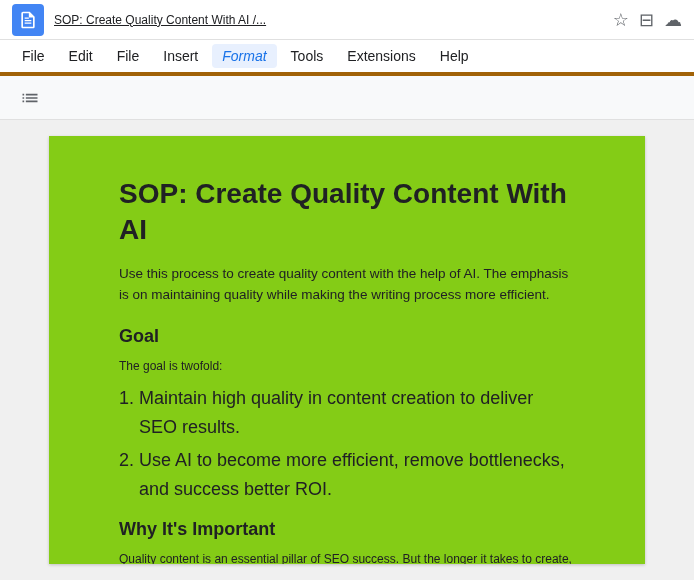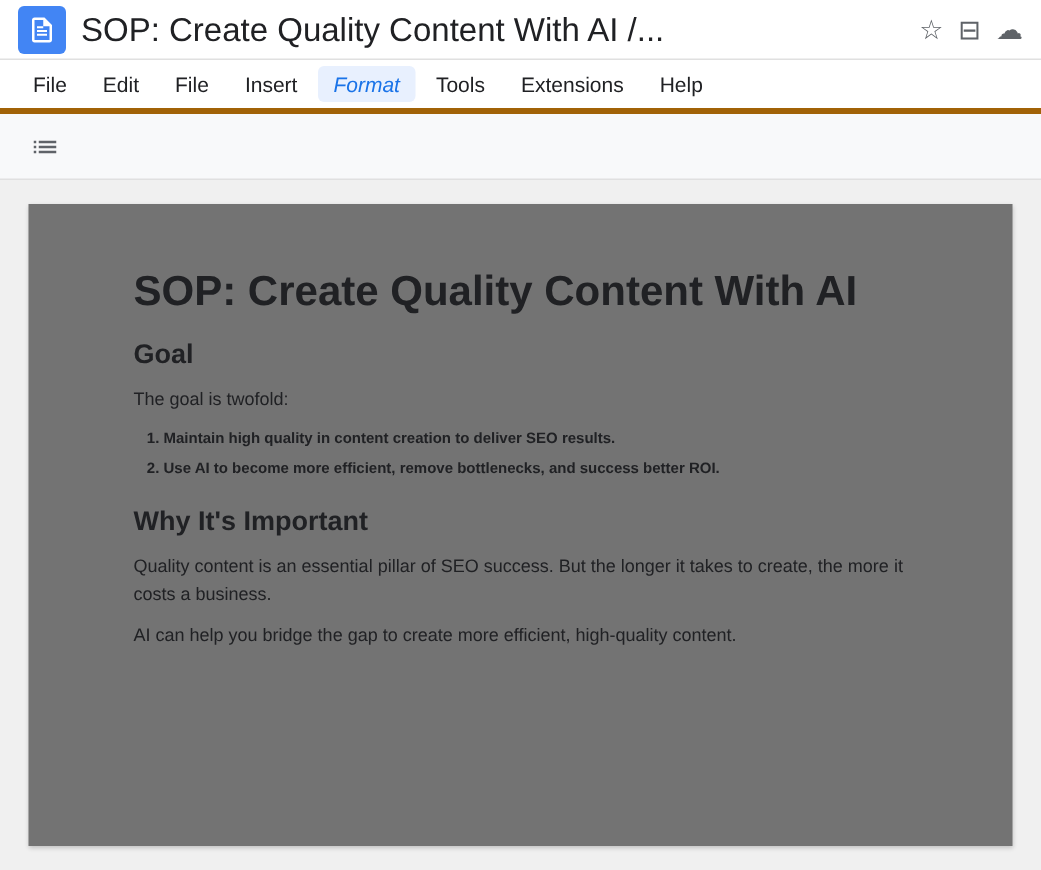--- a/index.html
+++ b/index.html
@@ -30,27 +30,28 @@
       align-items: center;
       justify-content: center;
       flex-shrink: 0;
     }
     .app-icon svg {
       width: 20px;
       height: 20px;
       fill: white;
     }
     .doc-title {
-      font-size: 22px;
+      font-size: 12px;
       color: #202124;
       font-weight: 500;
       flex: 1;
       white-space: nowrap;
       overflow: hidden;
       text-overflow: ellipsis;
+      text-decoration: underline;
     }
     .title-actions {
       display: flex;
       align-items: center;
       gap: 10px;
     }
     .title-action-icon {
       color: #5f6368;
       font-size: 18px;
       cursor: pointer;
@@ -102,22 +103,22 @@
     
     .doc-area {
       background: #f0f0f0;
       height: calc(580px - 40px - 36px - 44px);
       overflow: hidden;
       display: flex;
       justify-content: center;
       padding: 16px 0;
     }
     .doc-page {
-      background: #737373;
-      width: 656px;
+      background: #84cc16;
+      width: 596px;
       padding: 40px 70px 40px 70px;
       box-shadow: 0 1px 3px rgba(0,0,0,0.2);
       height: 100%;
       overflow: hidden;
     }
 
     .doc-title-text {
       font-size: 28px;
       font-weight: 700;
       color: #202124;
@@ -140,25 +141,24 @@
       font-size: 12px;
       color: #202124;
       line-height: 1.6;
       margin-bottom: 8px;
     }
     .doc-list {
       margin-left: 20px;
       margin-bottom: 16px;
     }
     .doc-list li {
-      font-size: 10px;
+      font-size: 18px;
       color: #202124;
       line-height: 1.6;
       margin-bottom: 4px;
-      font-weight: bold;
     }
   </style>
 </head>
 <body>
 
 <div class="title-bar">
   <div class="app-icon">
     <svg viewBox="0 0 24 24" xmlns="http://www.w3.org/2000/svg">
       <path d="M14 2H6c-1.1 0-2 .9-2 2v16c0 1.1.9 2 2 2h12c1.1 0 2-.9 2-2V8l-6-6zM6 20V4h7v5h5v11H6z"></path>
       <path d="M8 12h8v1.5H8zm0 3h8v1.5H8zm0-6h5v1.5H8z"></path>
@@ -187,20 +187,21 @@
   <div class="outline-icon">
     <svg width="20" height="20" viewBox="0 0 24 24" fill="#5f6368">
       <path d="M3 13h2v-2H3v2zm0 4h2v-2H3v2zm0-8h2V7H3v2zm4 4h14v-2H7v2zm0 4h14v-2H7v2zM7 7v2h14V7H7z"></path>
     </svg>
   </div>
 </div>
 
 <div class="doc-area">
   <div class="doc-page">
     <h1 class="doc-title-text">SOP: Create Quality Content With AI</h1>
+    <p class="doc-intro">Use this process to create quality content with the help of AI. The emphasis is on maintaining quality while making the writing process more efficient.</p>
 
     <h2 class="doc-section-title">Goal</h2>
     <p class="doc-paragraph">The goal is twofold:</p>
     <ol class="doc-list">
       <li>Maintain high quality in content creation to deliver SEO results.</li>
       <li>Use AI to become more efficient, remove bottlenecks, and success better ROI.</li>
     </ol>
 
     <h2 class="doc-section-title">Why It's Important</h2>
     <p class="doc-paragraph">Quality content is an essential pillar of SEO success. But the longer it takes to create, the more it costs a business.</p>

